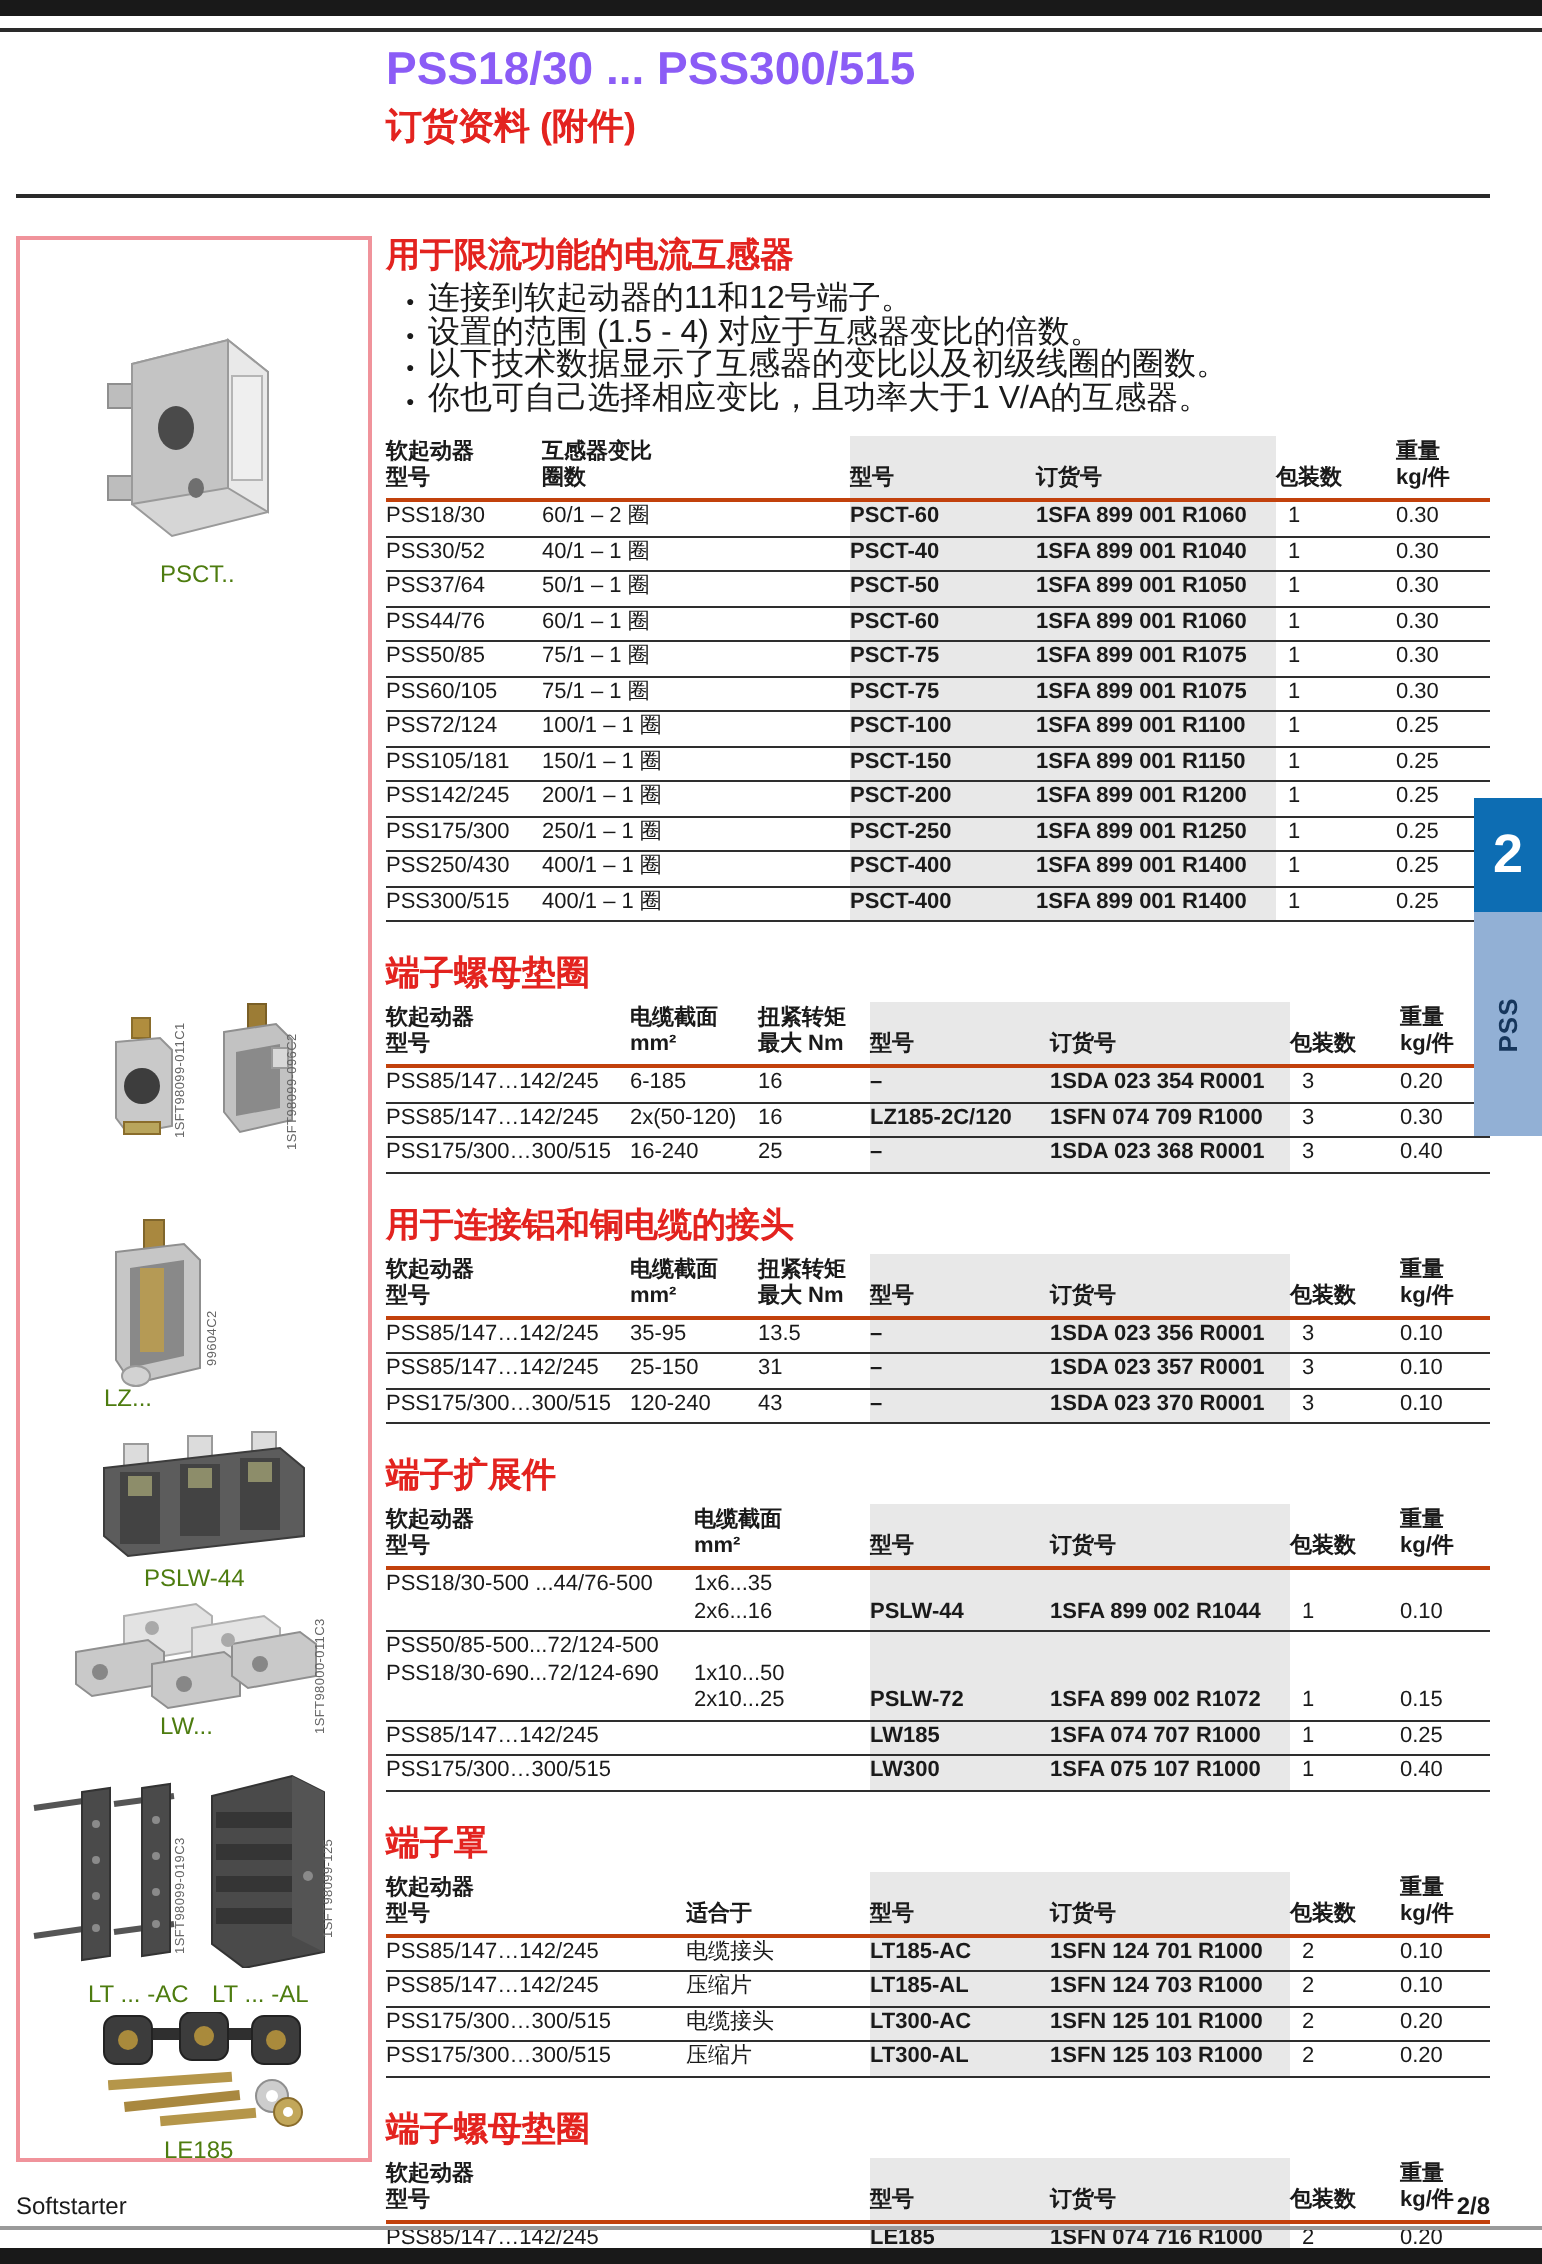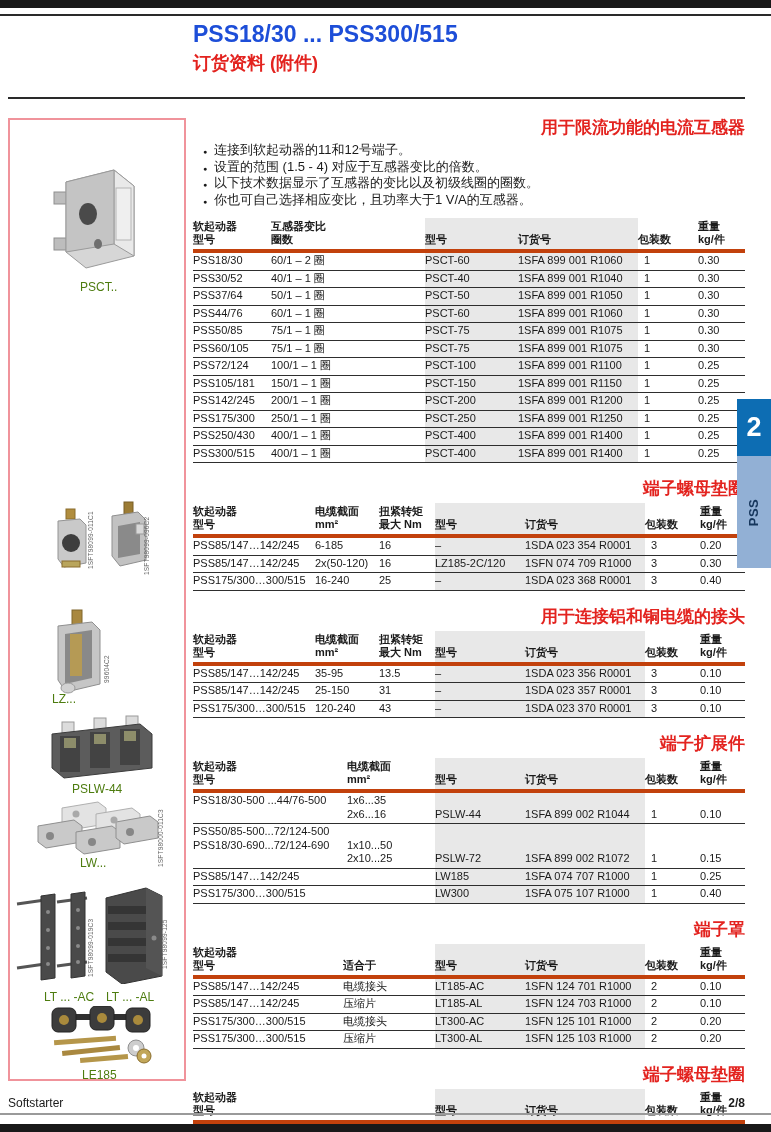--- a/index.html
+++ b/index.html
@@ -6,52 +6,52 @@
   html,body { margin:0; padding:0; }
   body {
     width:771px; height:1132px; position:relative; background:#ffffff;
     font-family:"Liberation Sans","DejaVu Sans",sans-serif; color:#1a1a1a;
     overflow:hidden;
   }
   .top-bar  { position:absolute; left:0; top:0; width:771px; height:8px; background:#191919; }
   .top-rule { position:absolute; left:0; top:14px; width:771px; height:2px; background:#2a2a2a; }
 
   .page-header { position:absolute; left:193px; top:21px; }
-  .page-title    { color:#1d4ed8; font-size:23px; font-weight:bold; line-height:26px; }
+  .page-title    { color:#8b5cf6; font-size:23px; font-weight:bold; line-height:26px; }
   .page-subtitle { color:#e3231f; font-size:18px; font-weight:bold; line-height:22px; margin-top:5px; }
   .header-rule { position:absolute; left:8px; top:97px; width:737px; height:2px; background:#2a2a2a; }
 
   
   .gallery { position:absolute; left:8px; top:118px; width:178px; height:963px;
              border:2px solid #f0939b; background:#fff; }
   .gallery .ph { position:absolute; }
   .caption { position:absolute; font-size:12px; color:#4d7c0f; white-space:nowrap; }
   .vlabel  { position:absolute; font-size:6.5px; color:#666; white-space:nowrap;
              transform:rotate(-90deg); transform-origin:left bottom; letter-spacing:0.2px; }
 
   
   .main { position:absolute; left:193px; top:117px; width:552px; }
   .section { margin-top:15px; }
   .section:first-child { margin-top:0; }
-  .sec-heading { color:#e3231f; font-size:17px; font-weight:bold; line-height:21px; margin-bottom:4px;text-align:right; }
+  .sec-heading { color:#e3231f; font-size:17px; font-weight:bold; line-height:21px; margin-bottom:4px; }
   ul.bullets { margin:4px 0 10px 10px; padding:0; list-style:none; }
-  ul.bullets li { font-size:13px; line-height:16.5px; position:relative; padding-left:11px; }
+  ul.bullets li { font-size:16px; line-height:16.5px; position:relative; padding-left:11px; }
   ul.bullets li::before { content:"●"; position:absolute; left:0; top:2px; font-size:7px; }
 
   table.dt { border-collapse:collapse; table-layout:fixed; width:552px; margin-top:3px; }
   table.dt th {
     font-size:11px; font-weight:bold; text-align:left; vertical-align:bottom;
-    line-height:13px; padding:2px 2px 3px 0; border-bottom:4px solid #c2410c;
+    line-height:13px; padding:2px 2px 3px 0; border-bottom:2px solid #c2410c;
   }
   table.dt td {
     font-size:11px; vertical-align:bottom; line-height:13.5px;
     height:16px; padding:1px 2px 2px 0; border-bottom:1px solid #2e2e2e;
   }
   table.dt .shaded { background:#e8e8e8; }
-  table.dt td.shaded { font-weight:normal; }
+  table.dt td.shaded { font-weight:bold; }
   table.dt .right { text-align:left; padding-right:1px; }
   table.dt .pack  { padding-left:6px; }
 
   
   .tab-num { position:absolute; left:737px; top:399px; width:34px; height:57px; background:#0d6db3;
              color:#fff; font-size:27px; font-weight:bold; display:flex; align-items:center; justify-content:center; }
   .tab-pss { position:absolute; left:737px; top:456px; width:34px; height:112px; background:#92b0d5;
              display:flex; align-items:center; justify-content:center; }
   .tab-pss span { transform:rotate(-90deg); color:#16365c; font-size:13px; font-weight:bold; letter-spacing:0.5px; }
 

